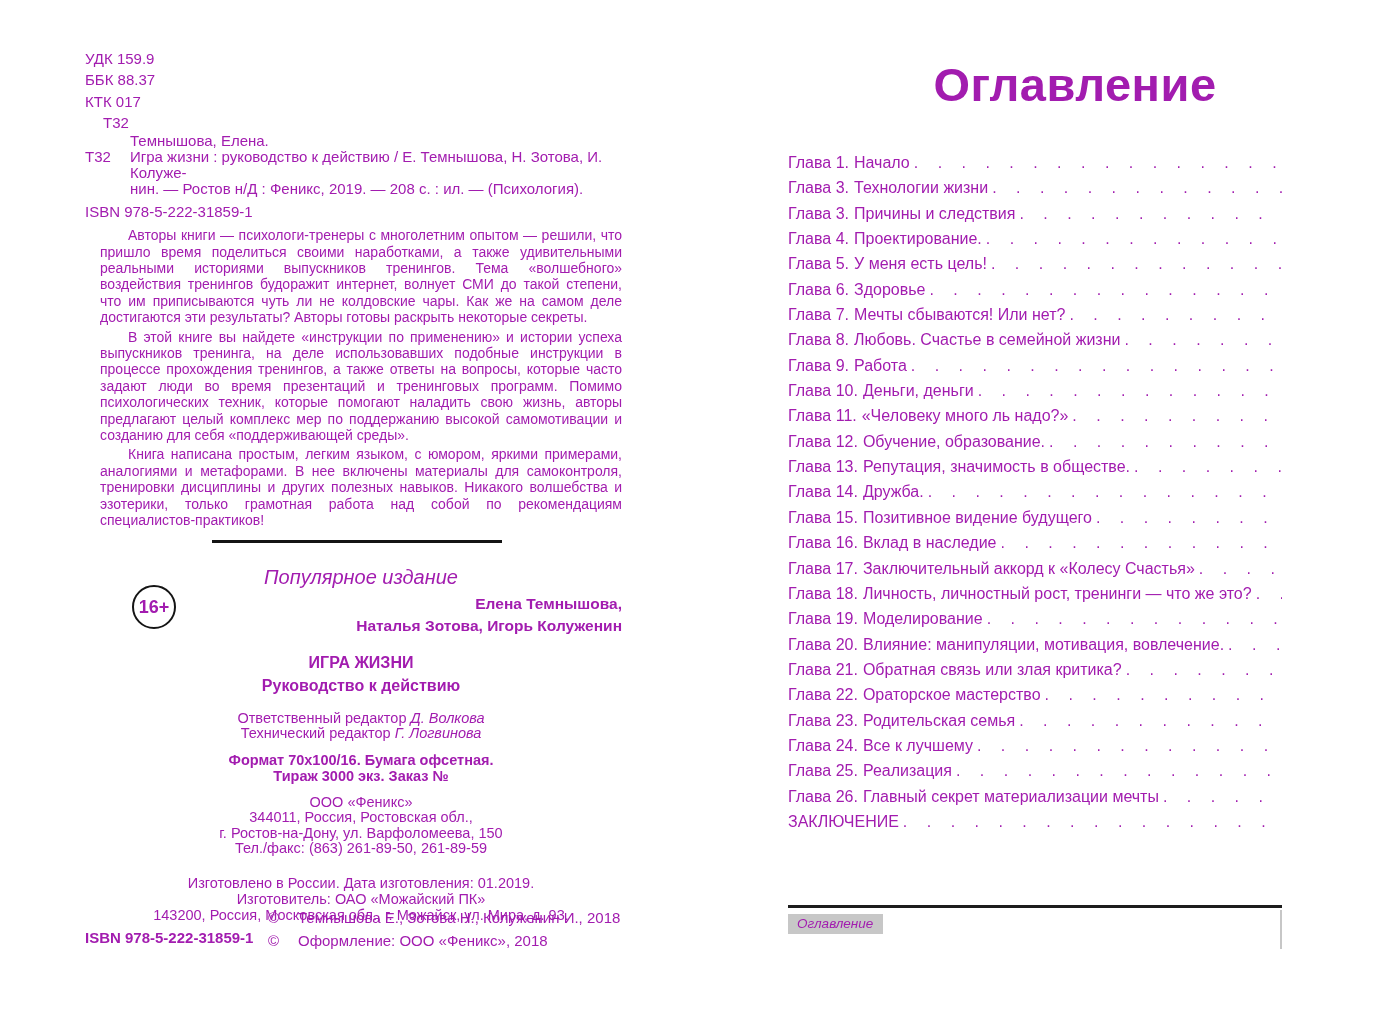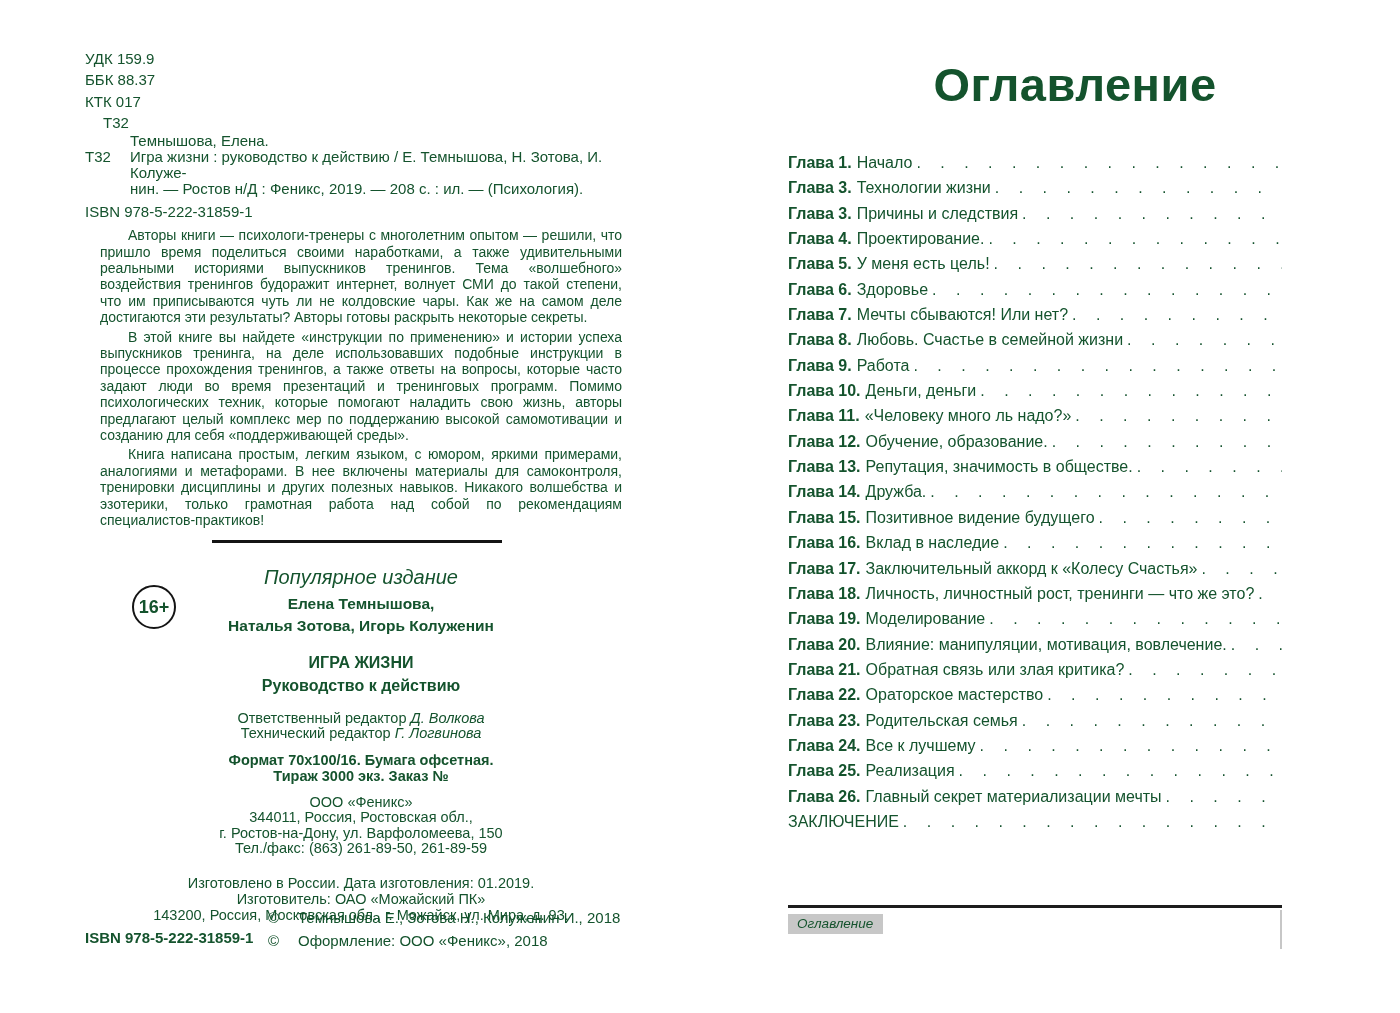--- a/index.html
+++ b/index.html
@@ -1,53 +1,53 @@
 <!DOCTYPE html>
 <html><head>
 <meta charset="utf-8">
 <style>
   html,body{margin:0;padding:0;background:#ffffff;}
-  .spread{position:relative;width:1282px;height:1013px;background:#ffffff;color:#14532d;
+  .spread{position:relative;width:1282px;height:1013px;background:#ffffff;color:#a21caf;
           font-family:"Liberation Sans","DejaVu Sans",sans-serif;overflow:hidden;}
   
   .left-page{position:absolute;left:80px;top:48px;width:548px;height:915px;}
   .biblio{margin-left:5px;font-size:15px;}
   .b-top{line-height:21.3px;}
   .ind1{padding-left:18px;}
   .ind2{padding-left:45px;line-height:16px;}
   .entry{position:relative;padding-left:45px;line-height:16px;}
   .entry .code{position:absolute;left:0;top:0;}
   .isbn-line{margin-top:7px;line-height:16px;}
   .content-col{margin-left:20px;width:522px;}
   .annotation{margin-top:7px;font-size:14px;line-height:16.4px;text-align:justify;}
   .annotation p{margin:0 0 3px 0;text-indent:28px;}
   .divider{height:3px;background:#141414;width:290px;margin:11px 0 0 112px;}
   .edition{text-align:center;font-size:14.5px;}
   .ed-type{margin-top:26px;font-style:italic;font-size:20px;line-height:16px;}
-  .ed-authors{margin-top:8px;font-weight:bold;font-size:15.5px;line-height:22px;}
+  .ed-authors{margin-top:8px;font-weight:bold;font-size:15.5px;line-height:22px;text-align:right;}
   .ed-title{margin-top:14px;font-weight:bold;font-size:16px;line-height:23px;}
   .ed-editors{margin-top:14px;line-height:15.8px;}
   .ed-format{margin-top:11px;line-height:15.8px;font-weight:bold;}
   .ed-publisher{margin-top:10px;line-height:15.6px;}
   .ed-made{margin-top:19px;line-height:15.8px;}
   .it{font-style:italic;}
   .age-badge{position:absolute;left:52px;top:537px;width:40px;height:40px;border:2.5px solid #141414;
              border-radius:50%;display:flex;align-items:center;justify-content:center;
              font-weight:bold;font-size:18px;background:#fff;}
   .lp-footer-isbn{position:absolute;left:5px;top:881px;font-size:15px;font-weight:bold;}
   .lp-copyrights{position:absolute;left:188px;top:858px;font-size:15px;line-height:23px;}
   .copy-row{display:flex;}
   .copy-sym{width:30px;}
   
   .right-page{position:absolute;left:788px;top:48px;width:530px;height:915px;}
   .toc-heading{margin:0;padding-top:12px;text-align:center;font-size:47px;line-height:50px;
                font-weight:bold;position:relative;left:22px;letter-spacing:0.5px;}
   .toc-list{margin-top:40px;}
   .toc-row{display:flex;align-items:baseline;line-height:25.35px;font-size:16px;white-space:nowrap;}
-  .toc-label{font-weight:bold;}
+  .toc-label{font-weight:normal;}
   .toc-label:not(:empty){margin-right:5px;}
   .toc-leader{flex:1;overflow:hidden;margin:0 3px 0 4px;}
   .toc-leader::after{content:". . . . . . . . . . . . . . . . . . . . . . . . . . . . . . . . . . . . . . . . . . . . . . . . . .";
                      letter-spacing:7.5px;}
   .toc-page{text-align:right;min-width:30px;}
   .footer-rule{position:absolute;left:0;top:857px;width:540px;height:3px;background:#1d1d1d;}
   .footer-section-box{position:absolute;left:0;top:866px;background:#c7c7c7;font-style:italic;
                       font-size:13.5px;padding:2px 10px 3px 9px;}
   .footer-page-box{position:absolute;left:492px;top:862px;width:38px;height:39px;background:#c7c7c7;
                    display:flex;align-items:center;justify-content:center;font-weight:bold;font-size:15px;}

